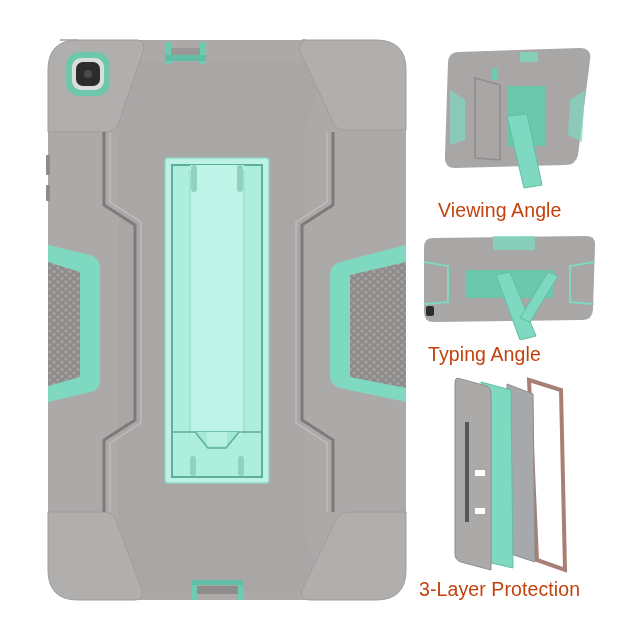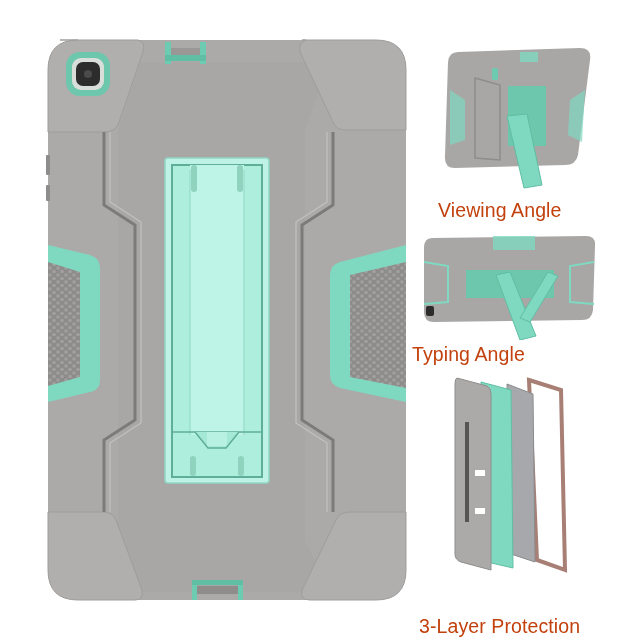--- a/index.html
+++ b/index.html
@@ -102,28 +102,28 @@
 <svg class="thumb" style="left:418px;top:230px;" width="182" height="110" viewBox="0 0 182 110">
   <path d="M14 8 L168 6 Q178 6 177 16 L175 80 Q174 90 164 90 L16 92 Q6 92 6 82 L6 18 Q6 8 14 8 Z" fill="#a9a7a6"></path>
   <rect x="75" y="6" width="42" height="14" fill="#7fd9c0" opacity="0.8"></rect>
   <rect x="48" y="40" width="88" height="28" fill="#6cc7ac"></rect>
   <path d="M78 45 L92 42 L118 106 L102 110 Z" fill="#7fd9c0" stroke="#5fbea3" stroke-width="1"></path>
   <path d="M130 42 L140 46 L112 92 L102 88 Z" fill="#7fd9c0" stroke="#5fbea3" stroke-width="1"></path>
   <rect x="8" y="76" width="8" height="10" rx="2" fill="#2c2c2c"></rect>
   <path d="M6 32 L30 36 L30 72 L6 74" fill="none" stroke="#7fd9c0" stroke-width="2"></path>
   <path d="M176 32 L152 36 L152 72 L176 74" fill="none" stroke="#7fd9c0" stroke-width="2"></path>
 </svg>
-<div class="caption" style="left:412px;top:343px;">Typing Angle</div>
+<div class="caption" style="left:428px;top:343px;">Typing Angle</div>
 
 <svg class="thumb" style="left:415px;top:372px;" width="185" height="205" viewBox="0 0 185 205">
 
   <path d="M114 8 L146 18 L150 198 L122 188 Z" fill="none" stroke="#a87f75" stroke-width="4"></path>
 
   <path d="M92 12 L118 22 L120 190 L96 182 Z" fill="#a6a8ab" stroke="#8a8c8f" stroke-width="1"></path>
 
   <path d="M66 10 L96 18 L98 196 L72 190 Z" fill="#7fd9c0" stroke="#5fbea3" stroke-width="1"></path>
 
   <path d="M42 6 L72 14 Q76 16 76 22 L76 198 L46 190 Q40 188 40 182 L40 12 Q40 6 42 6 Z" fill="#acaaa9" stroke="#8f8d8c" stroke-width="1"></path>
   <rect x="50" y="50" width="4" height="100" fill="#555"></rect>
   <rect x="60" y="98" width="10" height="6" fill="#ffffff"></rect>
   <rect x="60" y="136" width="10" height="6" fill="#ffffff"></rect>
 </svg>
-<div class="caption" style="left:419px;top:578px;margin-top:37px;">3-Layer Protection</div>
+<div class="caption" style="left:419px;top:578px;">3-Layer Protection</div>
 
 </body></html>

